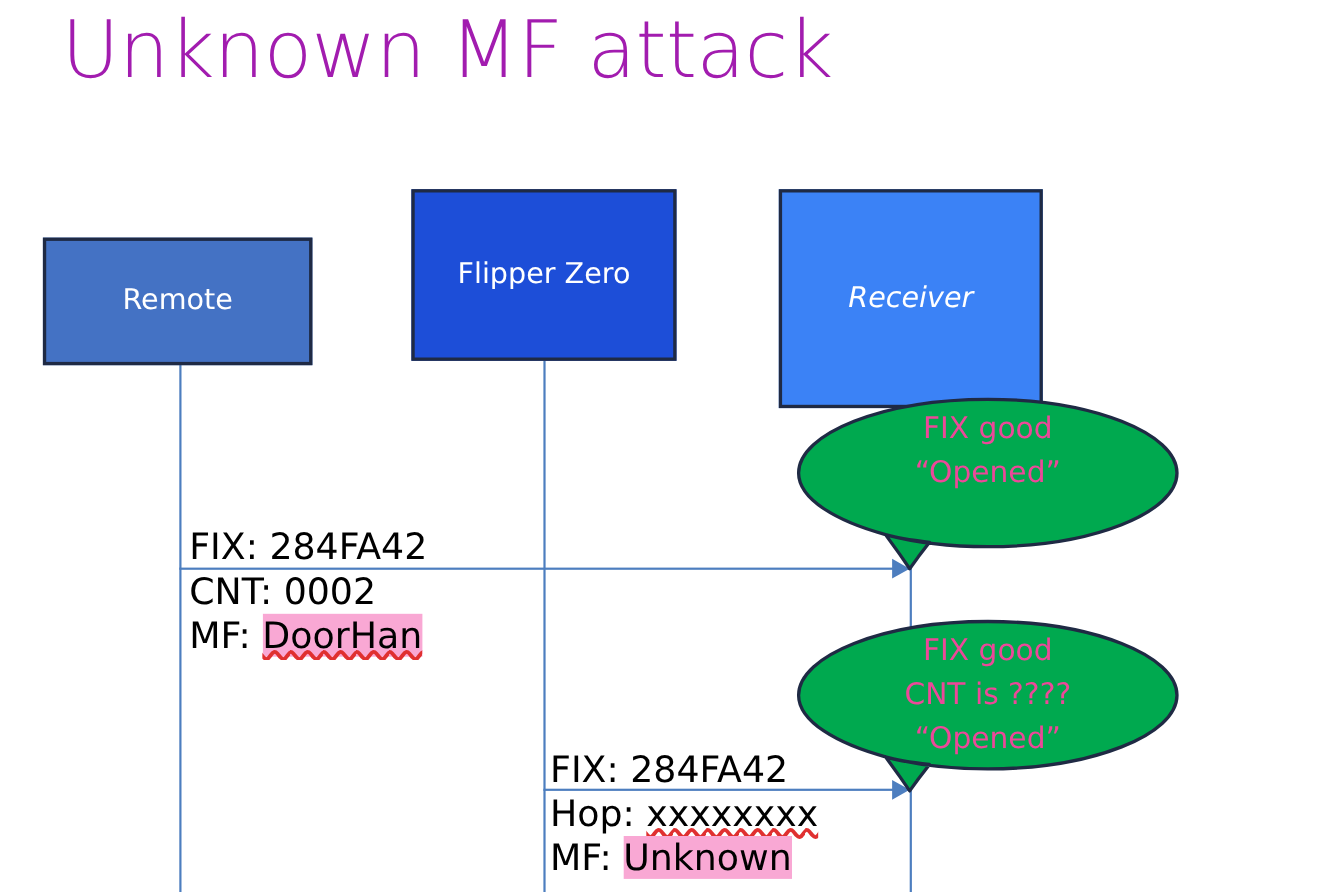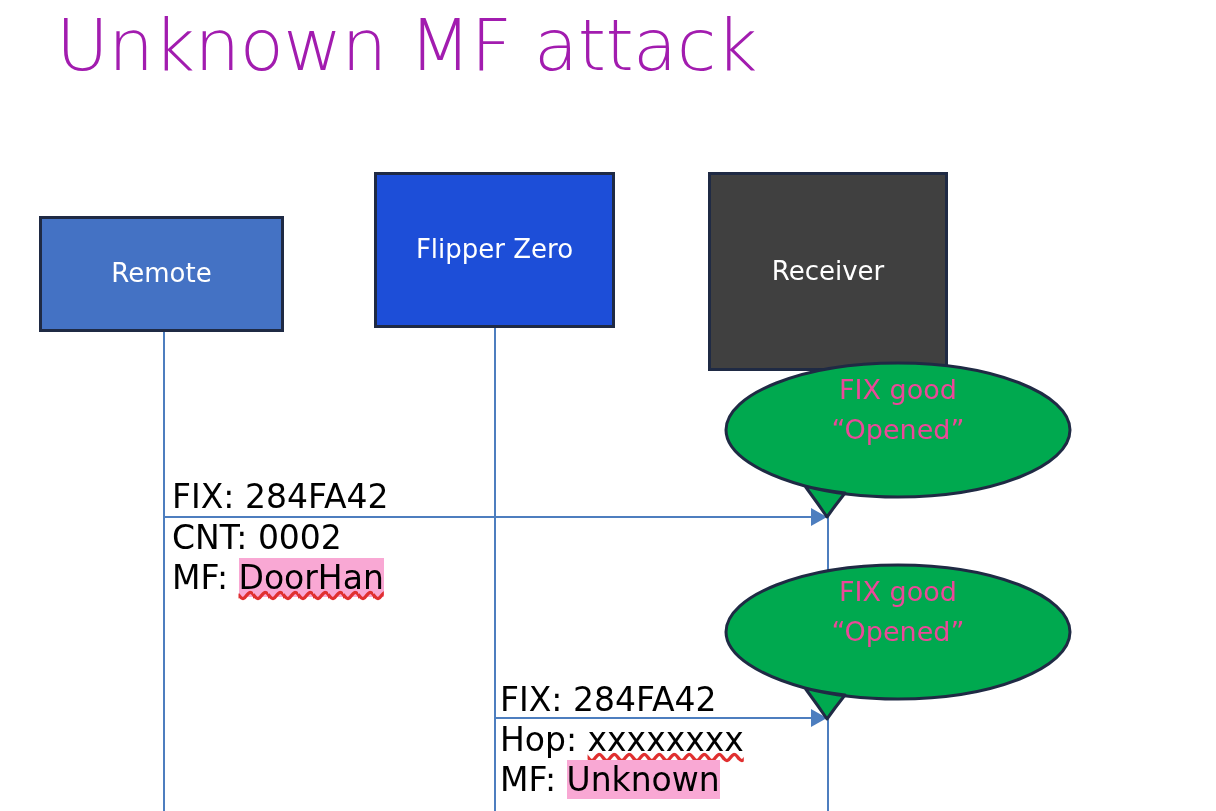--- a/index.html
+++ b/index.html
@@ -126,21 +126,21 @@
   <div class="lifeline" style="left:827px; top:328px; height:483px;"></div>
 
   <div class="actor-box" style="left:39px; top:172px; width:245px; height:116px; background:#4472c4;margin-top:44px;">
     <span class="actor-label">Remote</span>
   </div>
 
   <div class="actor-box" style="left:374px; top:172px; width:241px; height:156px; background:#1d4ed8;">
     <span class="actor-label">Flipper Zero</span>
   </div>
 
-  <div class="actor-box" style="left:708px; top:172px; width:240px; height:199px; background:#404040;">
+  <div class="actor-box" style="left:708px; top:172px; width:240px; height:199px; background:#3b82f6;font-style:italic;">
     <span class="actor-label">Receiver</span>
   </div>
 
   <div class="msg-line" style="left:163px; top:516px; width:664px;"></div>
   <div class="msg-head" style="left:811px; top:508px;"></div>
 
   <div class="msg-label" style="left:172px; top:477px;">
     <span>FIX: </span><span>284FA42</span>
   </div>
 
@@ -190,17 +190,18 @@
                C 270 3 347 34 347 70
                C 347 106 270 137 175 137
                C 140 137 108 133 82 126
                L 95 144 L 104 157 L 112 146 L 122 133
                C 105 131 92 129 82 126
                C 38 114 3 94 3 70
                C 3 34 80 3 175 3 Z" fill="#00a94f" stroke="#1f2a44" stroke-width="3" stroke-linejoin="round"></path>
     </svg>
     <div class="callout-text" style="top:10px;">
       <div>FIX good</div>
+      <div>CNT is ????</div>
       <div>“Opened”</div>
     </div>
   </div>
 
 </div>
 
 </body></html>

